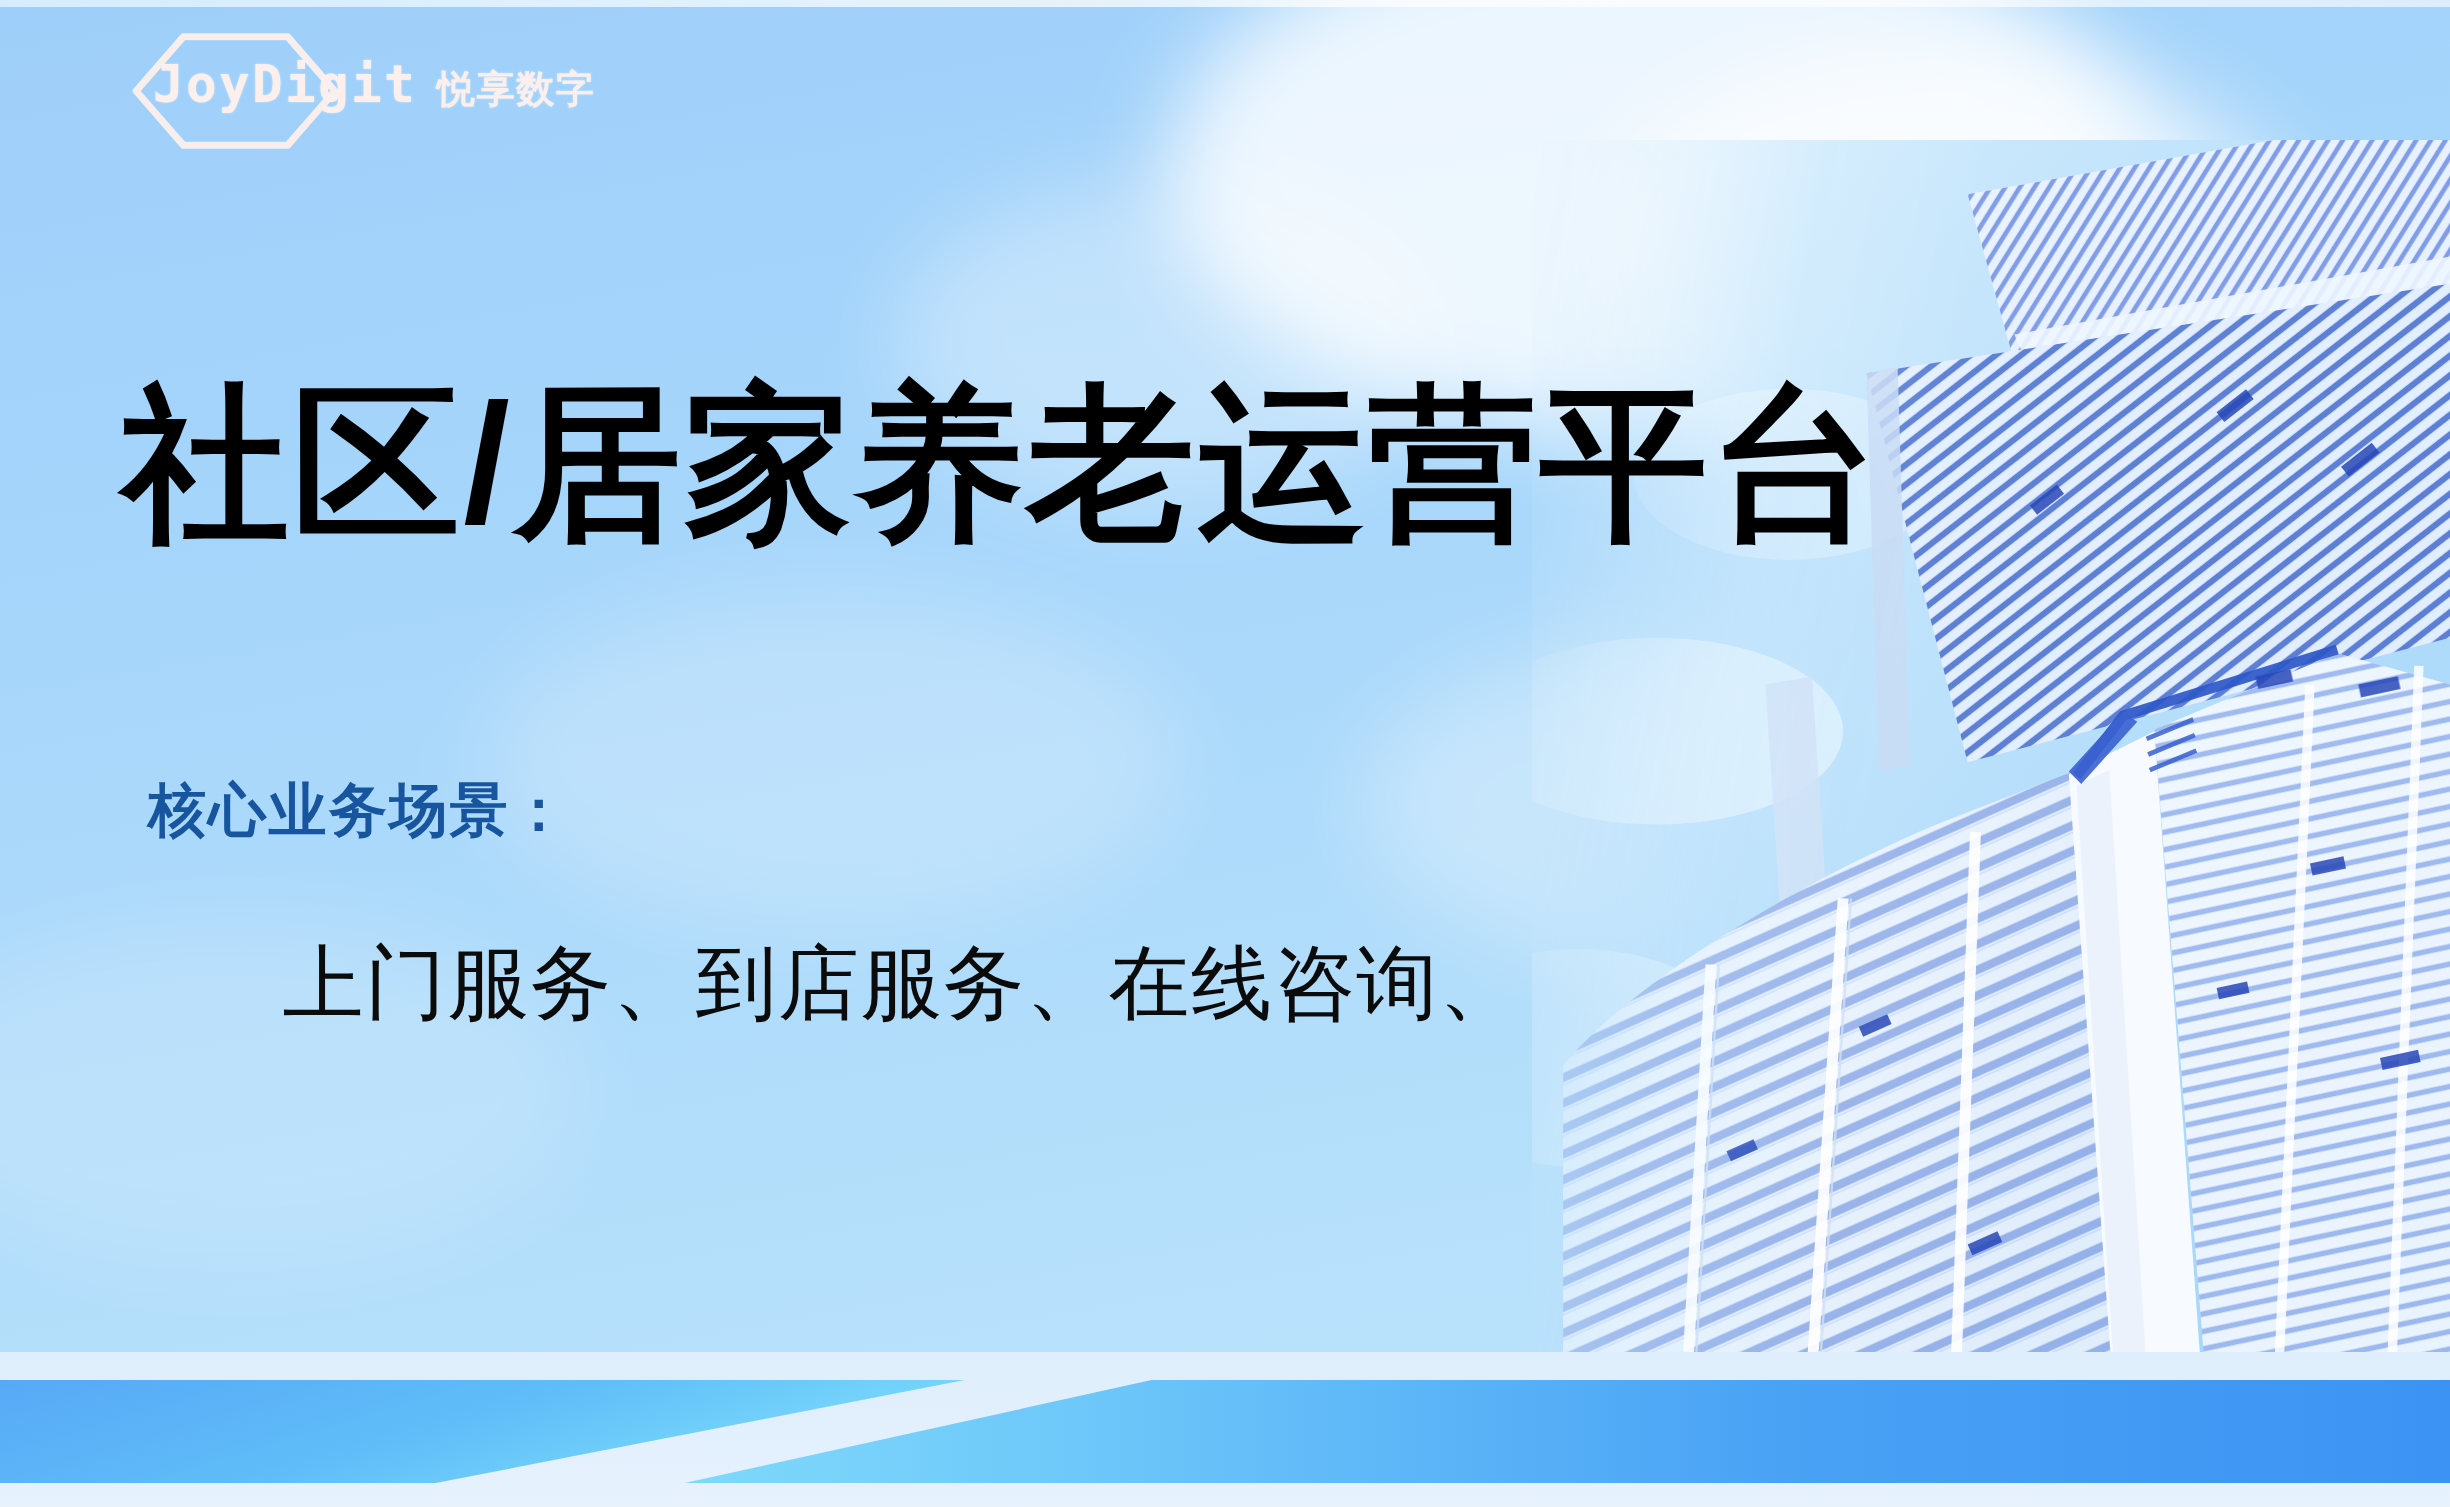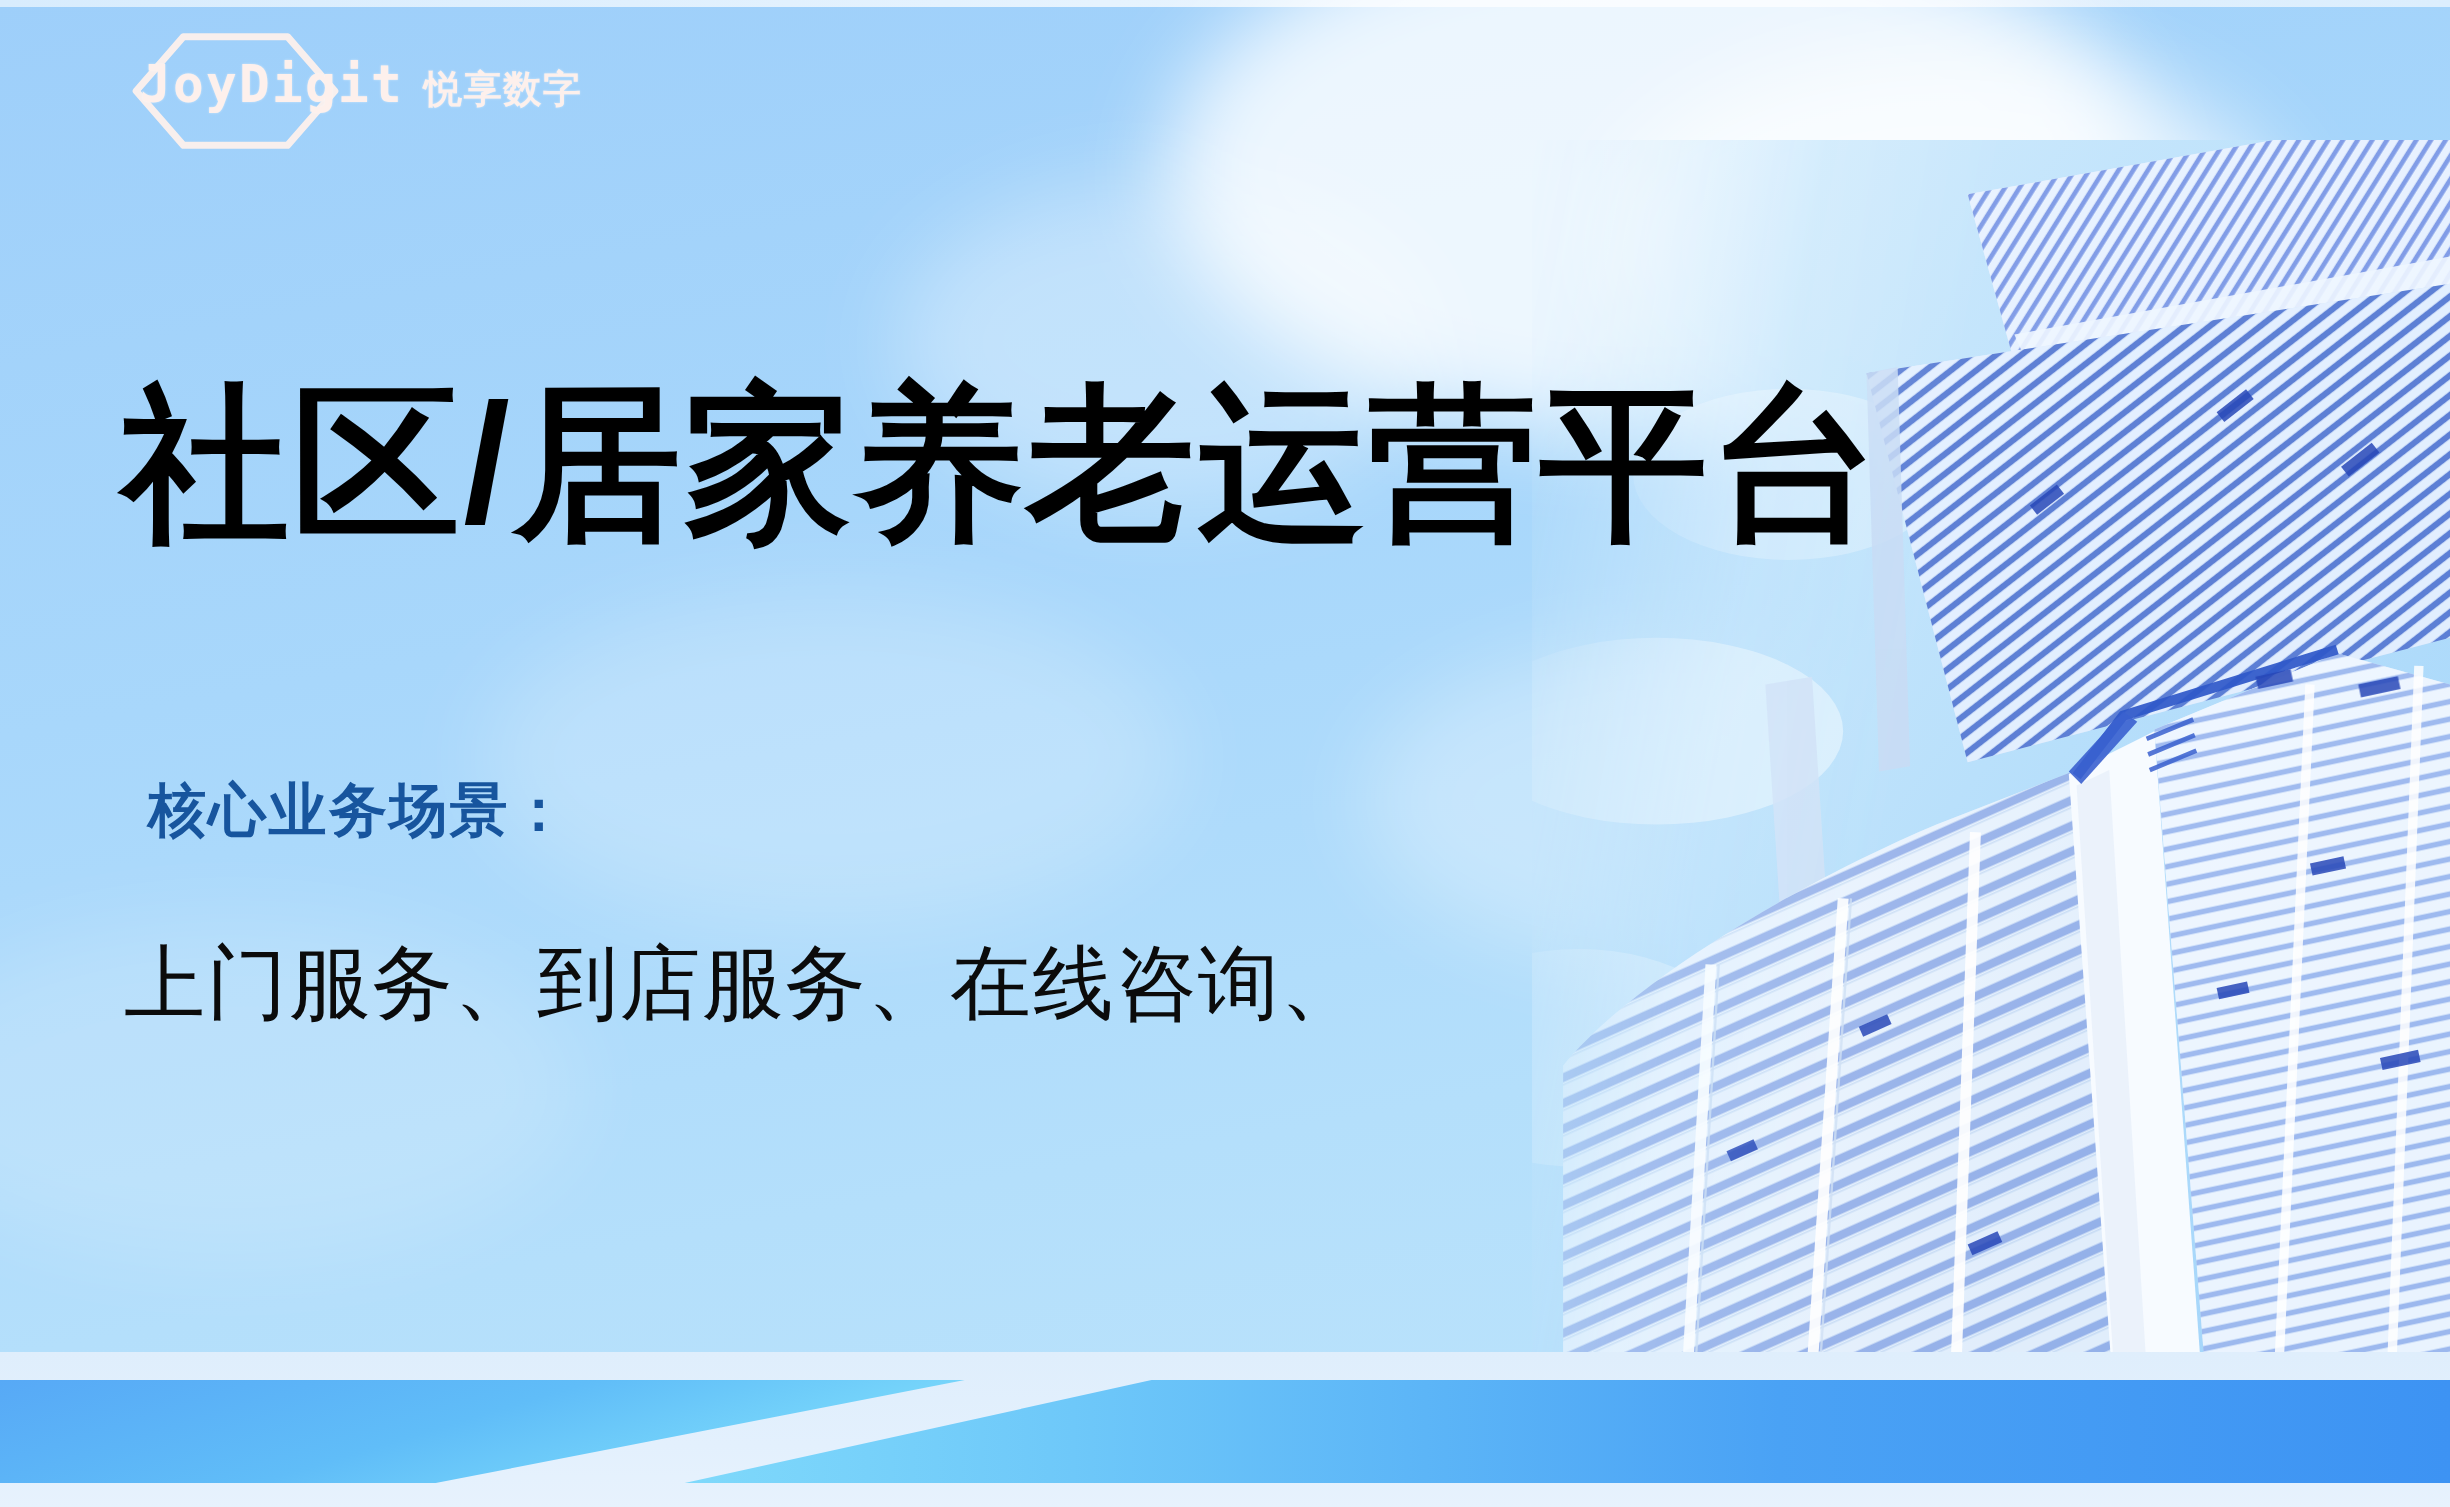--- a/index.html
+++ b/index.html
@@ -27,39 +27,39 @@
   
   .photo{position:absolute;right:0;top:140px;width:918px;height:1229px;overflow:hidden;
      -webkit-mask-image:linear-gradient(100deg,rgba(0,0,0,0) 0%,rgba(0,0,0,.25) 9%,rgba(0,0,0,.85) 26%,#000 42%);
              mask-image:linear-gradient(100deg,rgba(0,0,0,0) 0%,rgba(0,0,0,.25) 9%,rgba(0,0,0,.85) 26%,#000 42%);}
   .photo svg{display:block;width:100%;height:100%;}
 
   
   .logo{position:absolute;left:117px;top:37px;width:591px;height:109px;}
   .logo .hexwrap{position:absolute;left:14px;top:-4.7px;width:209px;height:118px;}
   .logo .hexwrap svg{display:block;width:100%;height:100%;}
-  .logo .wordmark{position:absolute;left:23px;top:22px;display:flex;align-items:baseline;gap:20px;}
+  .logo .wordmark{position:absolute;left:36px;top:22px;display:flex;align-items:baseline;gap:20px;}
   .logo .latin{font-family:"DejaVu Sans Mono","Liberation Mono",monospace;font-weight:700;
      font-size:51px;letter-spacing:2.3px;color:#fdf0ec;line-height:1;
      text-shadow:0 0 2.3px rgba(255,255,255,.55);}
   .logo .cjk{font-size:38px;font-weight:700;color:#fdf0ec;letter-spacing:1.6px;line-height:1;
      text-shadow:0 0 2.3px rgba(255,255,255,.55);}
 
   
   .headline{position:absolute;left:121px;top:257px;width:1945px;
      font-size:168px;font-weight:700;color:#000;letter-spacing:3.1px;line-height:1.12;
      white-space:nowrap;}
 
   
   .subhead{position:absolute;left:148px;top:778px;
      font-size:58px;font-weight:700;color:#17559e;letter-spacing:2.3px;line-height:1.1;white-space:nowrap;}
 
   
   .bodylines{position:absolute;left:124px;top:914px;width:1556px;}
-  .bodyline{font-size:81px;font-weight:400;color:#0b0b0b;letter-spacing:1.6px;line-height:1.72;white-space:nowrap;}
+  .bodyline{font-size:81px;font-weight:400;color:#0b0b0b;letter-spacing:1.6px;line-height:1.72;white-space:nowrap;text-align:center;}
 
   
   .banner{position:absolute;left:0;bottom:0;width:2450px;height:156px;overflow:hidden;}
   .banner .base{position:absolute;left:0;bottom:0;width:2450px;height:156px;
      background:linear-gradient(180deg,#dfeefc 0%,#e3f0fd 60%,#e7f2fd 100%);}
   .banner svg{position:absolute;left:0;top:0;width:2450px;height:156px;display:block;}
 </style>
 </head>
 <body>
 

